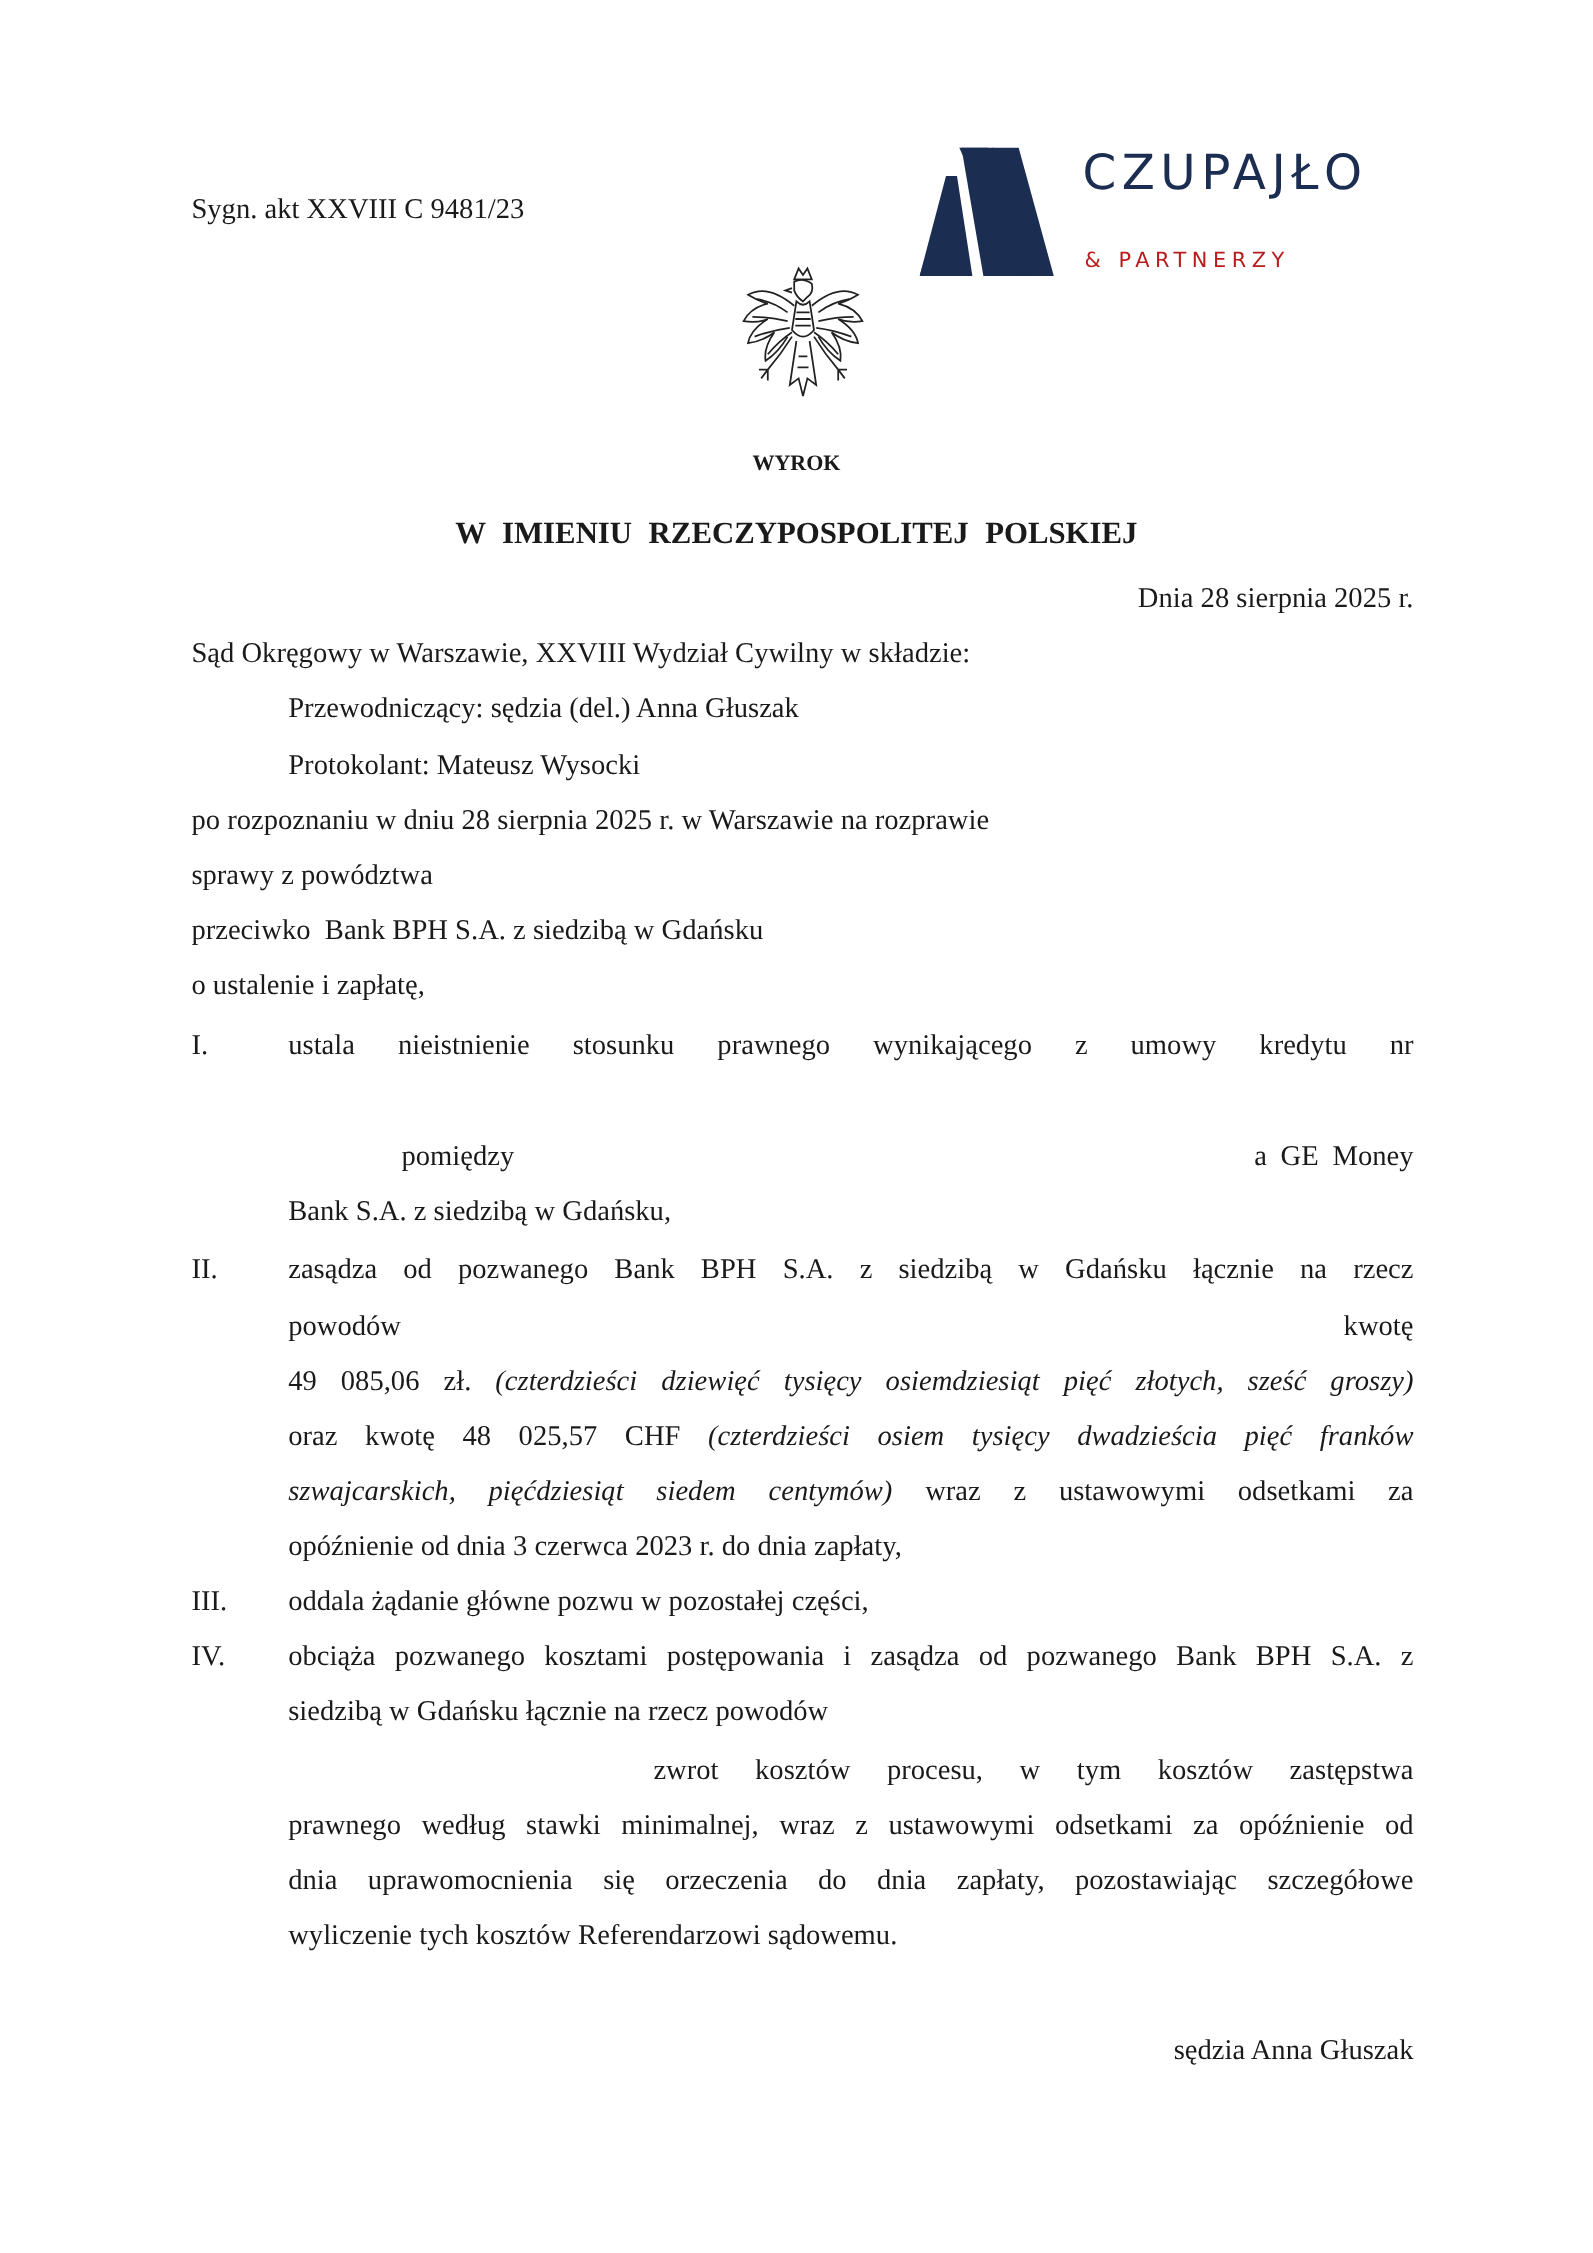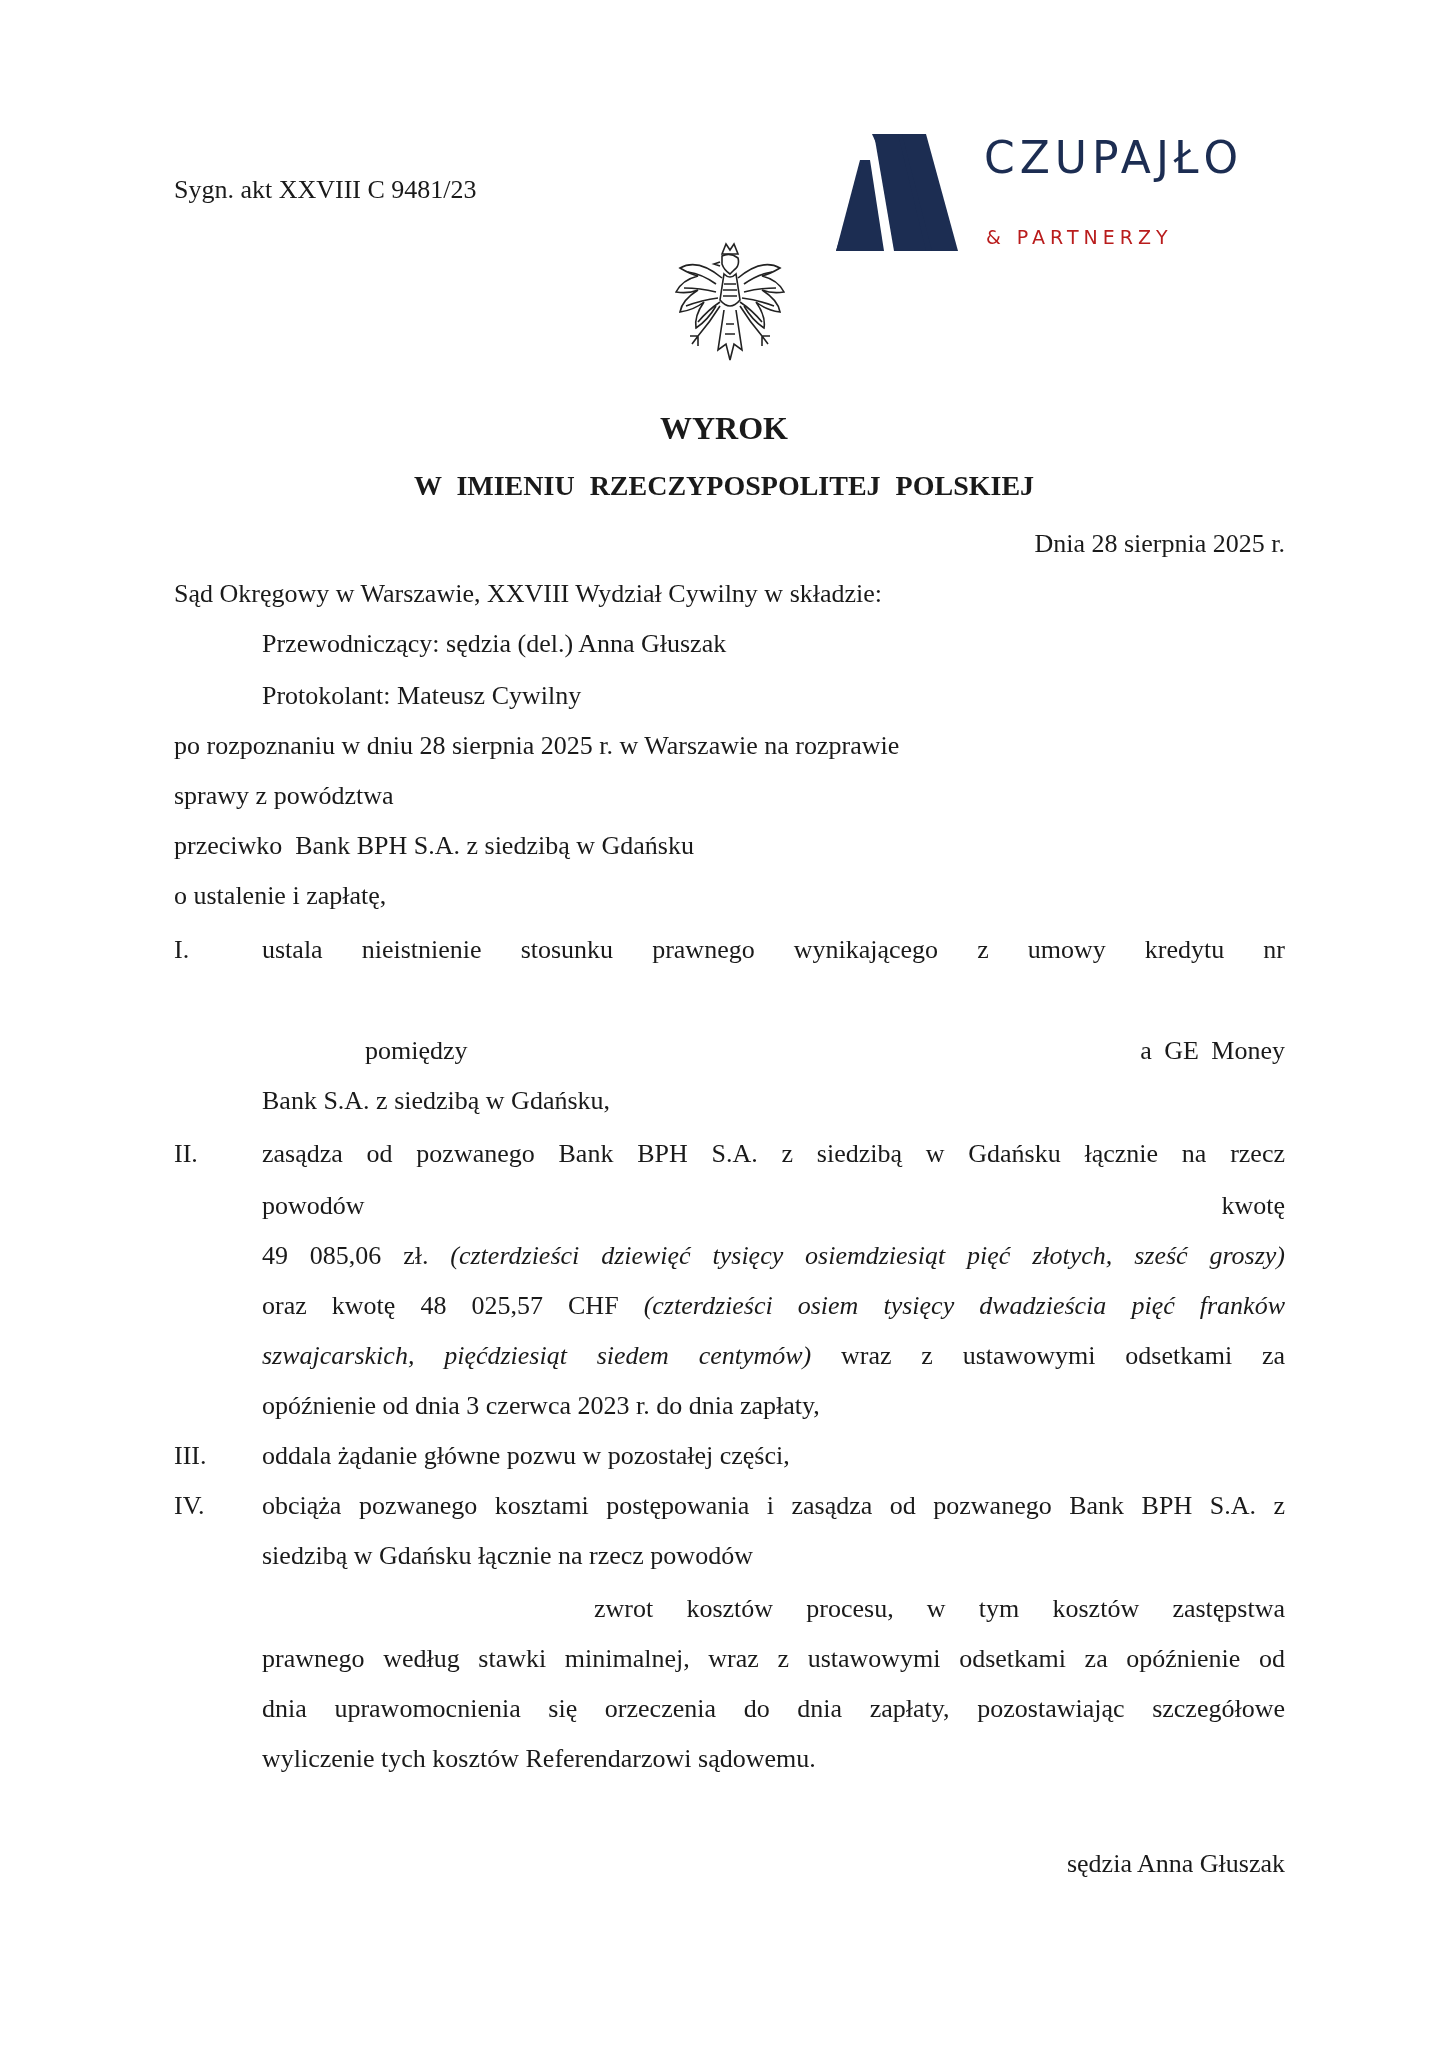--- a/index.html
+++ b/index.html
@@ -4,21 +4,21 @@
 <style>
   html, body { margin: 0; padding: 0; background: #ffffff; }
   body { width: 1448px; height: 2048px; position: relative; overflow: hidden;
          font-family: "Liberation Serif", serif; color: #1a1a1a; }
   .abs { position: absolute; white-space: nowrap; }
   .t { font-size: 26px; line-height: 32px; }
   .just { position: absolute; left: 262px; width: 1023px; font-size: 26px; line-height: 32px;
           text-align: justify; text-align-last: justify; white-space: normal; }
   .num { position: absolute; left: 174px; font-size: 26px; line-height: 32px; }
   i, .it { font-style: italic; }
-  .title { font-weight: bold; font-size: 32px; text-align: center; left: 0; width: 1448px; }
+  .title { font-weight: bold; font-size: 20px; text-align: center; left: 0; width: 1448px; }
   .title2 { font-weight: bold; font-size: 28px; text-align: center; left: 0; width: 1448px; word-spacing: 8px; }
   .logo-text { font-family: "DejaVu Sans", sans-serif; color: #1c2d52; font-size: 44px; letter-spacing: 5px; line-height: 44px; }
   .logo-sub { font-family: "DejaVu Sans", sans-serif; color: #b91c1c; font-size: 19px; letter-spacing: 5px; }
 </style>
 </head>
 <body>
 
 <div class="abs t" style="left:174px; top:174px;">Sygn. akt XXVIII C 9481/23</div>
 
 <div class="abs" style="left:836px; top:134px; width:450px; height:120px;">
@@ -61,21 +61,21 @@
     </g>
   </svg>
 </div>
 
 <div class="abs title" style="top:410px;">WYROK</div>
 <div class="abs title2" style="top:470px;">W IMIENIU RZECZYPOSPOLITEJ POLSKIEJ</div>
 <div class="abs t" style="right:163px; top:528px;">Dnia 28 sierpnia 2025 r.</div>
 
 <div class="abs t" style="left:174px; top:578px;text-align:right;">Sąd Okręgowy w Warszawie, XXVIII Wydział Cywilny w składzie:</div>
 <div class="abs t" style="left:262px; top:628px;">Przewodniczący: sędzia (del.) Anna Głuszak</div>
-<div class="abs t" style="left:262px; top:680px;">Protokolant: Mateusz Cywilny</div>
+<div class="abs t" style="left:262px; top:680px;">Protokolant: Mateusz Wysocki</div>
 <div class="abs t" style="left:174px; top:730px;">po rozpoznaniu w dniu 28 sierpnia 2025 r. w Warszawie na rozprawie</div>
 <div class="abs t" style="left:174px; top:780px;">sprawy z powództwa</div>
 <div class="abs t" style="left:174px; top:830px; white-space:pre;">przeciwko  Bank BPH S.A. z siedzibą w Gdańsku</div>
 <div class="abs t" style="left:174px; top:880px;">o ustalenie i zapłatę,</div>
 
 <div>
   <div class="num" style="top:934px;">I.</div>
   <div class="just" style="top:934px;">ustala nieistnienie stosunku prawnego wynikającego z umowy kredytu nr</div>
   <div class="abs t" style="left:365px; top:1035px;">pomiędzy</div>
   <div class="abs t" style="right:163px; top:1035px; word-spacing:6px;">a GE Money</div>

